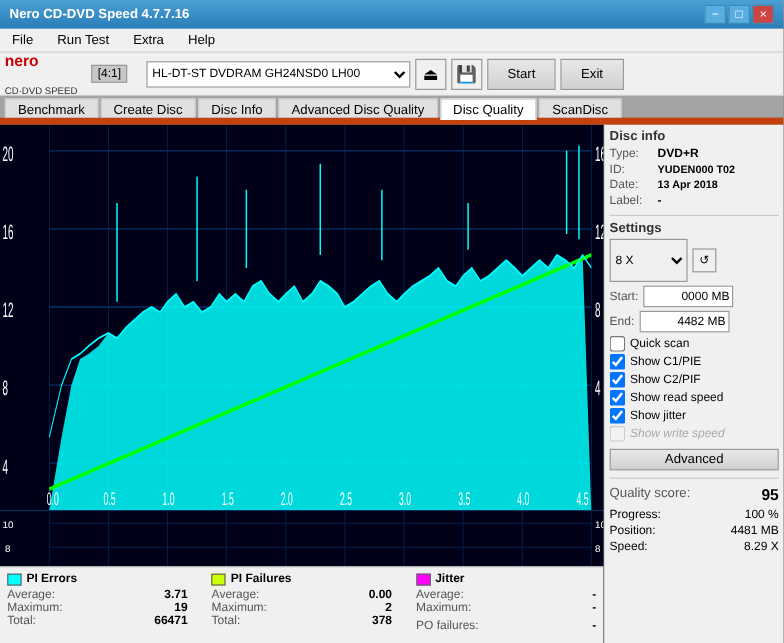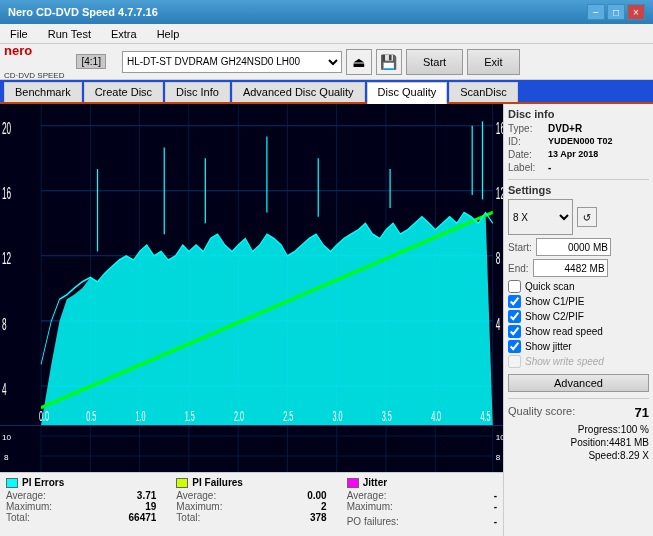--- a/index.html
+++ b/index.html
@@ -118,22 +118,22 @@
     .exit-btn {
       background: linear-gradient(to bottom, #e8e8e8, #d0d0d0);
       border: 1px solid #999;
       padding: 3px 16px;
       cursor: pointer;
       font-size: 11px;
       height: 26px;
     }
     .tabs {
       display: flex;
-      background: #1d4ed8;
-      border-bottom: 2px solid #c2410c;
+      background: #a3a3a3;
+      border-bottom: 6px solid #c2410c;
       padding-top: 2px;
       padding-left: 4px;
       height: 24px;
     }
     .tab {
       padding: 3px 10px;
       border: 1px solid #ccc;
       border-bottom: none;
       background: #e0e0e0;
       cursor: pointer;
@@ -245,21 +245,21 @@
       margin-top: 6px;
     }
     .quality-score-label { color: #555; }
     .quality-score-value { font-weight: bold; color: #000; font-size: 13px; }
     .progress-rows {
       font-size: 10px;
       margin-top: 4px;
     }
     .prog-row {
       display: flex;
-      justify-content: flex-end;
+      justify-content: space-between;
       margin-bottom: 2px;
     }
     .divider {
       border: none;
       border-top: 1px solid #ccc;
       margin: 4px 0;
     }
     
     .legend-area {
       position: absolute;
@@ -591,21 +591,21 @@
         <input type="checkbox" disabled="" style="">
         <span style="color:#aaa;font-style:italic;">Show write speed</span>
       </div>
       <button class="advanced-btn">Advanced</button>
     </div>
 
     <hr class="divider">
 
     <div class="quality-score-row">
       <span class="quality-score-label">Quality score:</span>
-      <span class="quality-score-value">71</span>
+      <span class="quality-score-value">95</span>
     </div>
 
     <div class="progress-rows">
       <div class="prog-row">
         <span>Progress:</span>
         <span>100 %</span>
       </div>
       <div class="prog-row">
         <span>Position:</span>
         <span>4481 MB</span>

